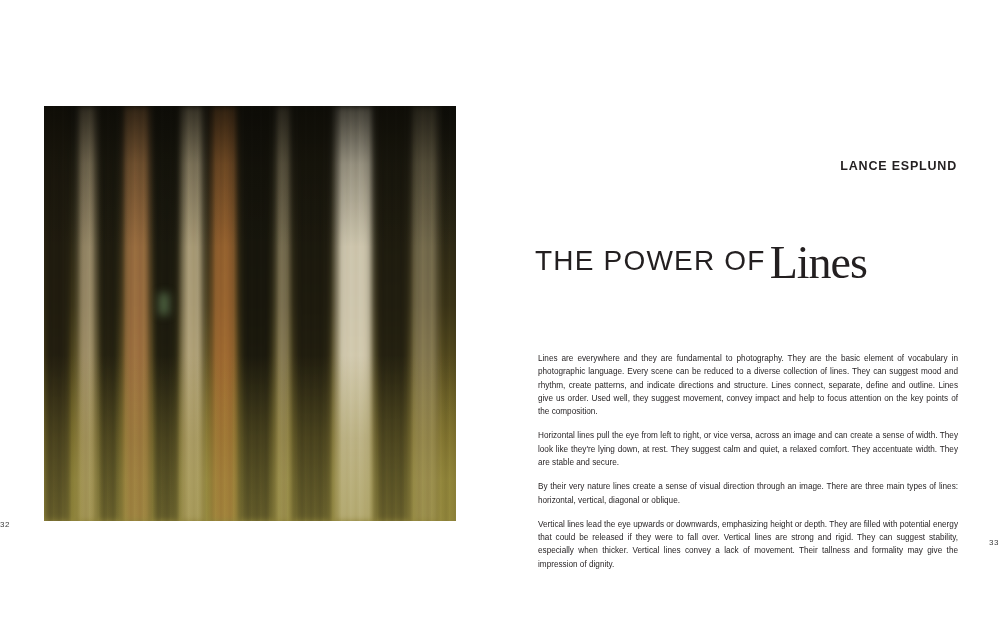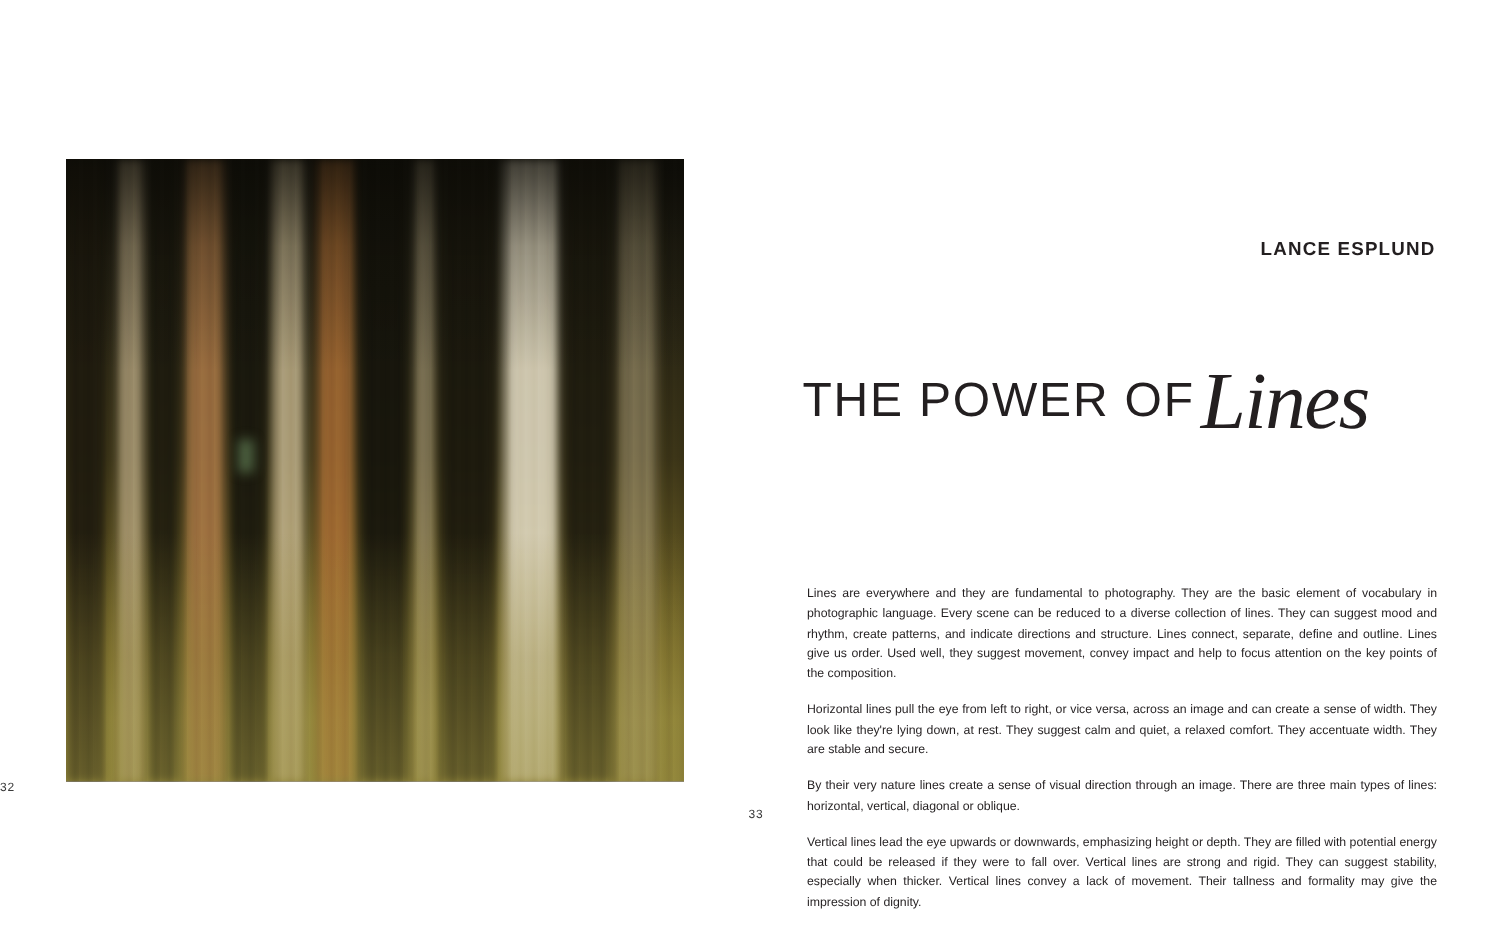--- a/index.html
+++ b/index.html
@@ -163,56 +163,54 @@
     position: absolute;
     left: 36px;
     top: 228px;
     width: 424px;
     height: 70px;
     white-space: nowrap;
   }
   .headline .hl-main {
     font-family: "Liberation Sans", sans-serif;
     font-weight: 300;
-    font-size: 32px;
+    font-size: 28px;
     letter-spacing: 1.2px;
     color: #231f20;
     vertical-align: baseline;
   }
   .headline .hl-script {
     font-family: "Liberation Serif", serif;
-    font-style: italic;
-    font-size: 54px;
+    font-size: 46px;
     letter-spacing: -1px;
     color: #231f20;
     vertical-align: baseline;
     position: relative;
     top: 8px;
     margin-left: 4px;
   }
   .body-copy {
     position: absolute;
     left: 39px;
     top: 352px;
     width: 420px;
-    margin-top: 37px;
   }
   .body-copy p {
     margin: 0 0 11px 0;
     font-size: 8.2px;
     line-height: 1.62;
     text-align: justify;
     color: #231f20;
   }
   .folio-right {
     position: absolute;
     left: 0;
     top: 538px;
     width: 500px;
-    text-align: left;
+    text-align: right;
     font-size: 8px;
     color: #3a3a3a;
     letter-spacing: 0.5px;
   }
 </style>
 </head>
 <body>
 
 <div class="spread">
 

